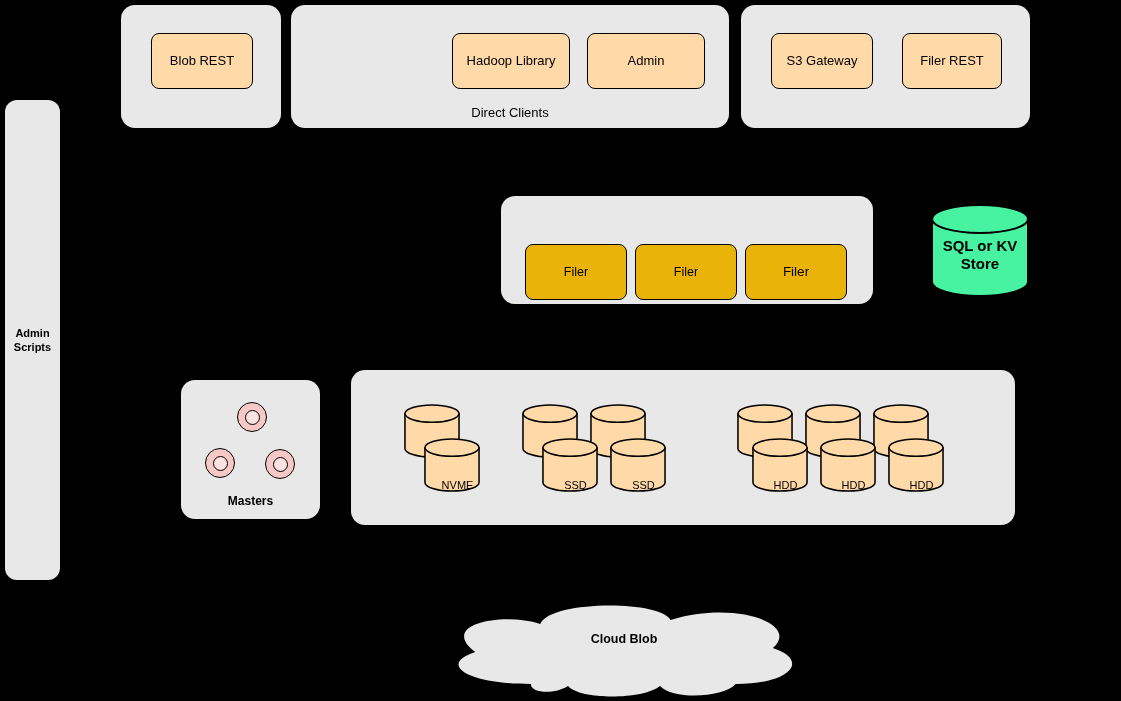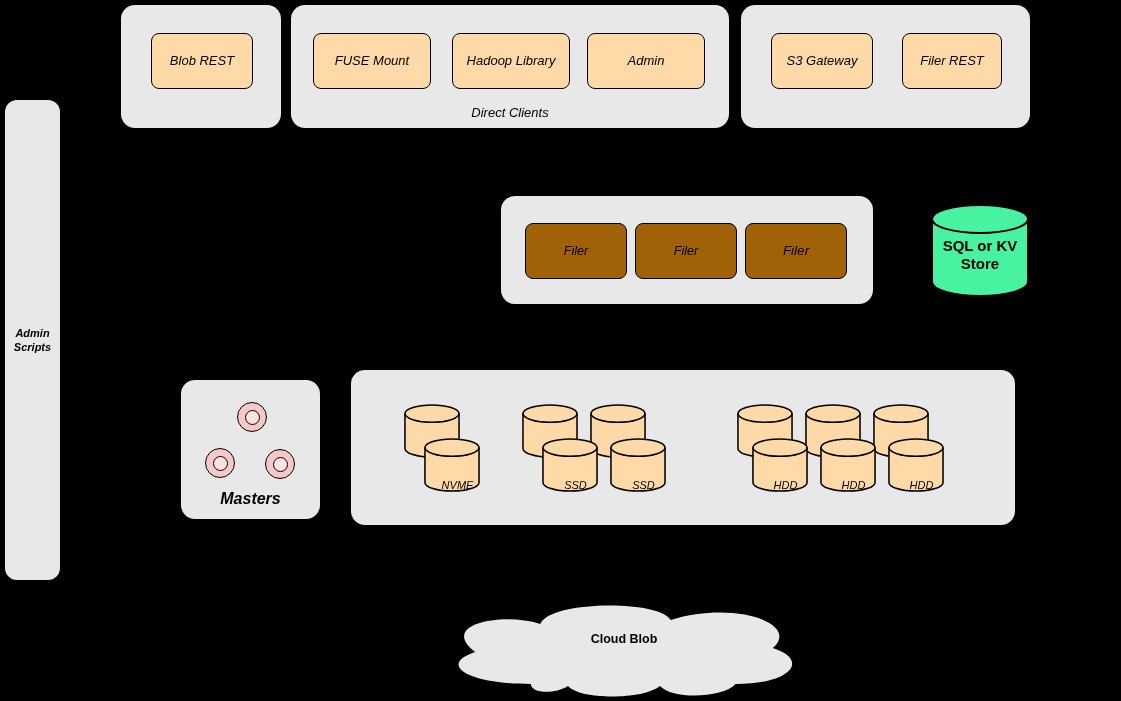--- a/index.html
+++ b/index.html
@@ -9,42 +9,41 @@
     height: 701px;
     background: #000;
     font-family: "Liberation Sans", "DejaVu Sans", sans-serif;
     color: #000;
     overflow: hidden;
   }
   .group {
     position: absolute;
     background: #e8e8e8;
     border-radius: 14px;
-    font-style: italic;
   }
   .node {
     position: absolute;
     border: 1.5px solid #000;
     border-radius: 8px;
     display: flex;
     align-items: center;
     justify-content: center;
     text-align: center;
     font-size: 13px;
     line-height: 1.15;
   }
   .client-node { background: #ffd9a8; }
-  .filer-node  { background: #a16207; font-size: 12.5px; }
+  .filer-node  { background: #eab308; font-size: 12.5px; margin-top: 21px; }
   .caption {
     position: absolute;
     left: 0; right: 0;
     text-align: center;
     font-size: 13px;
   }
-  .caption.bold { font-weight: bold; font-size: 16px; }
+  .caption.bold { font-weight: bold; font-size: 12px; }
   .cyl { position: absolute; width: 58px; height: 56px; }
   .cyl svg { display: block; }
   .cyl-label {
     position: absolute;
     top: 30px;
     left: 11px; right: 0;
     text-align: center;
     font-size: 11px;
     margin-top: 12px;
   }
@@ -90,21 +89,20 @@
 
   <div class="group" style="left:5px; top:100px; width:55px; height:480px; border-radius:12px; display:flex; align-items:center; justify-content:center;">
     <div style="font-weight:bold; font-size:11px; text-align:center; line-height:1.3;">Admin Scripts</div>
   </div>
 
   <div class="group" style="left:121px; top:5px; width:160px; height:123px;">
     <div class="node client-node" style="left:30px; top:28px; width:100px; height:54px;">Blob REST</div>
   </div>
 
   <div class="group" style="left:291px; top:5px; width:438px; height:123px;">
-    <div class="node client-node" style="left:22px; top:28px; width:116px; height:54px;">FUSE Mount</div>
     <div class="node client-node" style="left:161px; top:28px; width:116px; height:54px;">Hadoop Library</div>
     <div class="node client-node" style="left:296px; top:28px; width:116px; height:54px;">Admin</div>
     <div class="caption" style="bottom:8px;">Direct Clients</div>
   </div>
 
   <div class="group" style="left:741px; top:5px; width:289px; height:123px;">
     <div class="node client-node" style="left:30px; top:28px; width:100px; height:54px;">S3 Gateway</div>
     <div class="node client-node" style="left:161px; top:28px; width:98px; height:54px;">Filer REST</div>
   </div>
 

